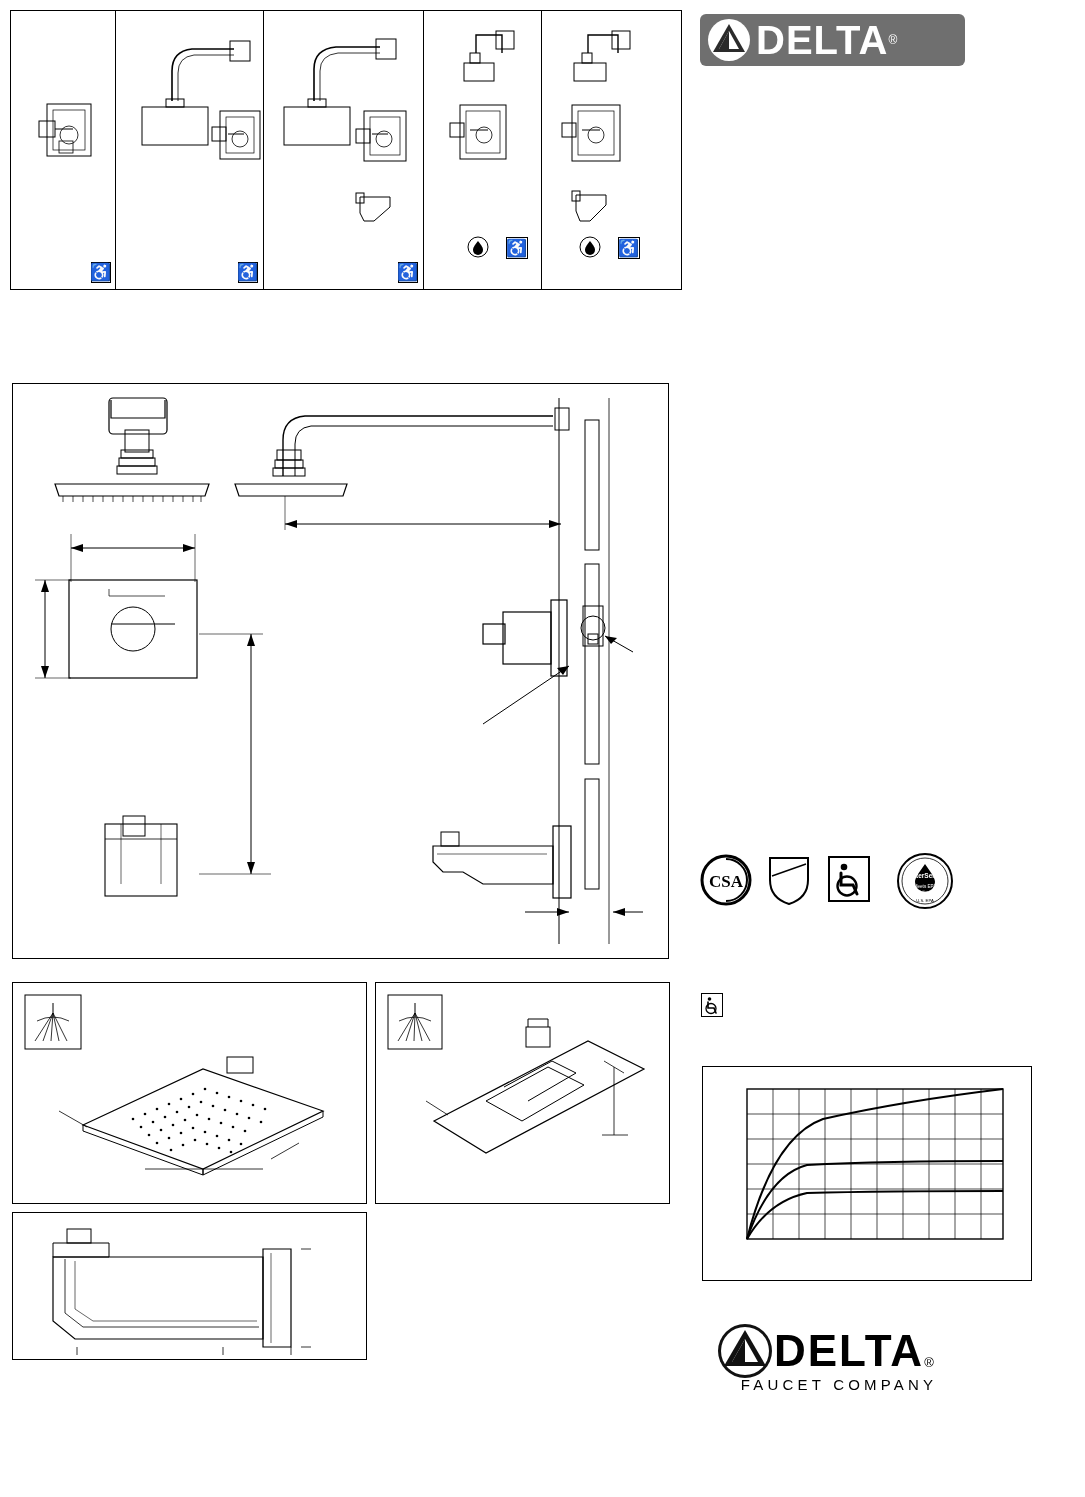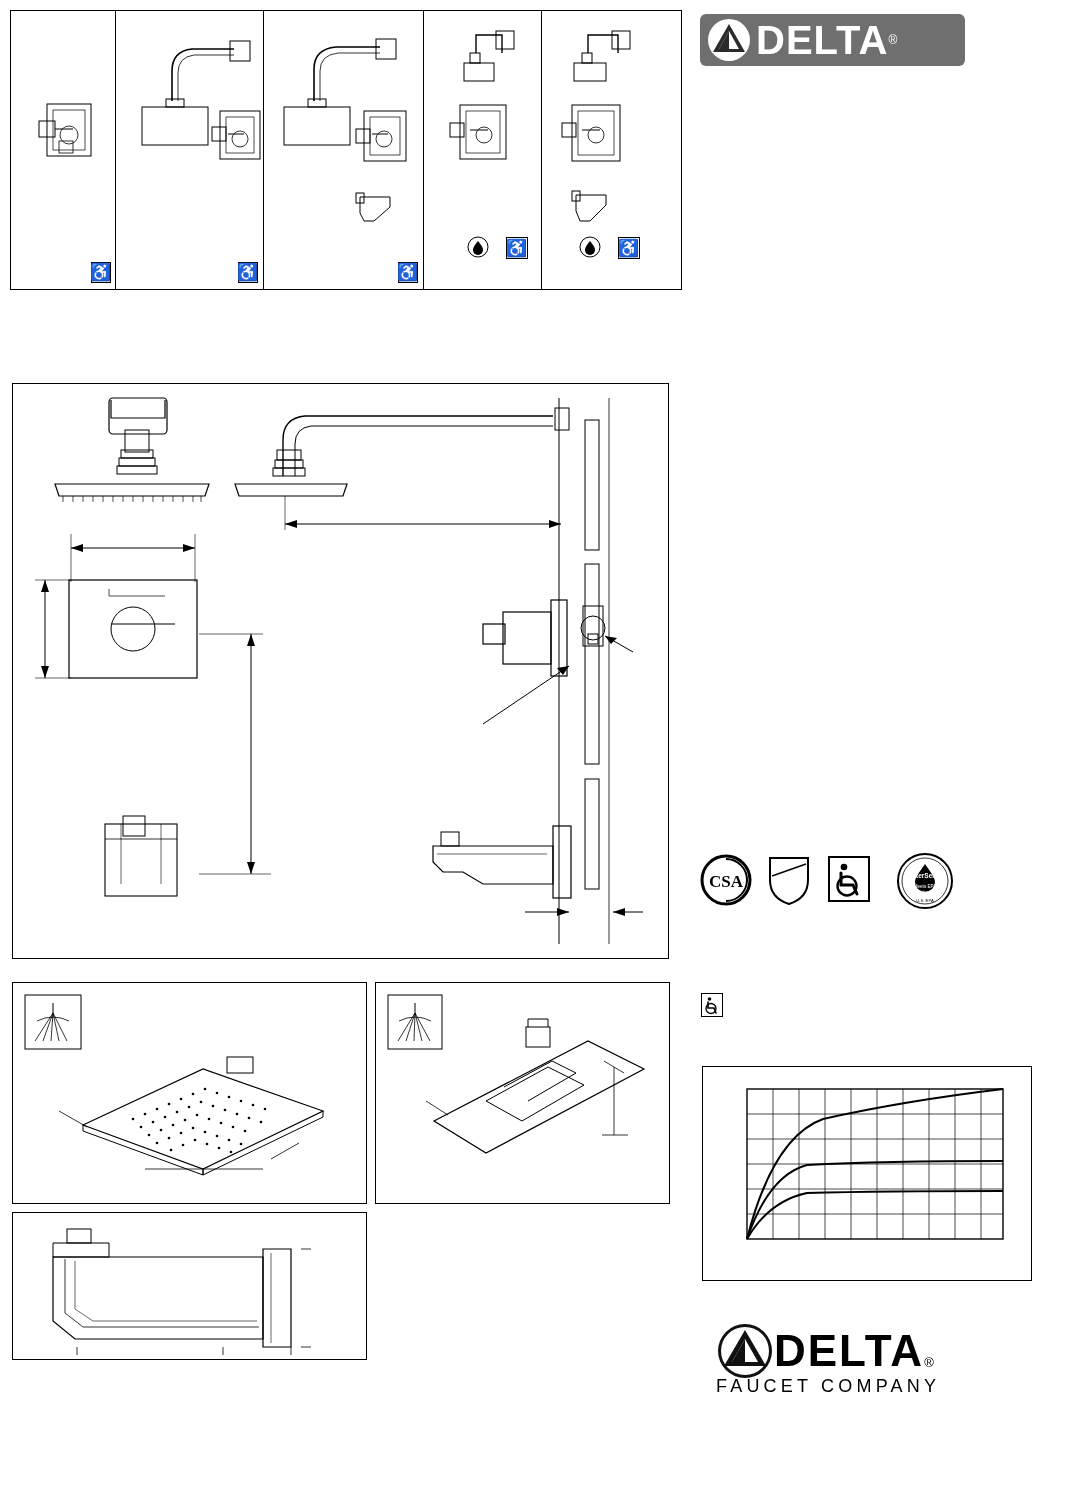--- a/index.html
+++ b/index.html
@@ -41,21 +41,21 @@
 
   
   #ada-small{left:701px;top:993px;width:22px;height:24px;border:1px solid #000;}
 
   
   #flow-chart{left:702px;top:1066px;width:330px;height:215px;border:1px solid #000;background:#fff;}
 
   
   #delta-logo-bottom{left:716px;top:1322px;width:250px;height:70px;}
   #delta-logo-bottom .word{font-size:44px;font-weight:bold;letter-spacing:2px;}
-  #delta-logo-bottom .sub{font-size:18px;letter-spacing:4.2px;text-align:left;margin-top:-4px;padding-right:4px;}
+  #delta-logo-bottom .sub{font-size:15px;letter-spacing:4.2px;text-align:center;margin-top:-4px;padding-right:4px;}
 </style>
 </head>
 <body>
 
 <div id="model-strip" class="abs bx">
 
   <div class="model-cell c1">
     <svg width="105" height="279" viewBox="0 0 105 279">
       <rect x="36" y="93" width="44" height="52" fill="none" stroke="#000" stroke-width="1"></rect>
       <rect x="42" y="99" width="32" height="40" fill="none" stroke="#000" stroke-width="0.7"></rect>

